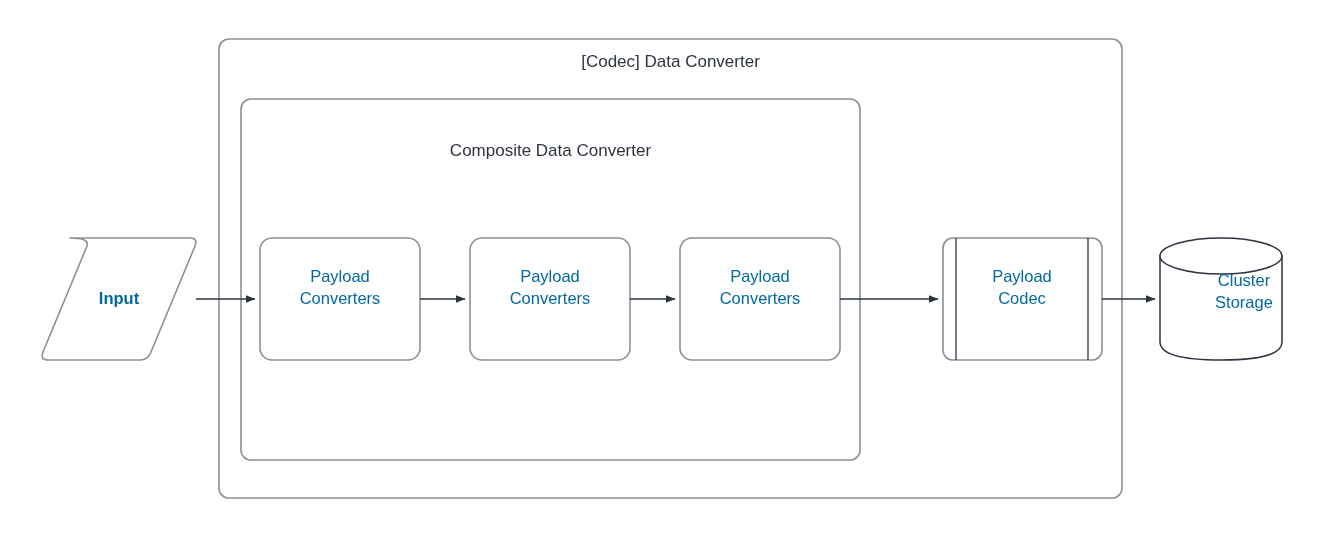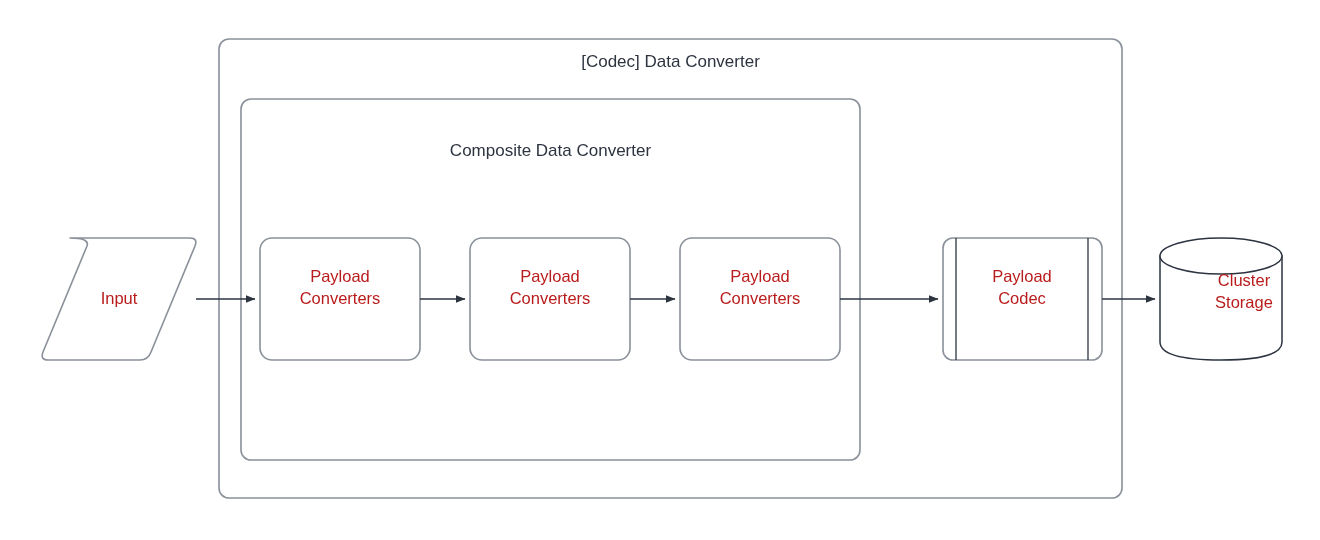--- a/index.html
+++ b/index.html
@@ -21,21 +21,21 @@
   .svg-layer {
     position: absolute;
     left: 0;
     top: 0;
     width: 1320px;
     height: 540px;
   }
   .label {
     position: absolute;
     text-align: center;
-    color: #b91c1c;
+    color: #0369a1;
     white-space: pre-line;
     line-height: 1.32;
     pointer-events: none;
   }
   .label-node {
     font-size: 16.5px;
   }
   .container-title {
     position: absolute;
     text-align: center;
@@ -88,21 +88,21 @@
       <line x1="840" y1="299" x2="938" y2="299" stroke="#2d3440" stroke-width="1.6" marker-end="url(#arrowhead)"></line>
 
       <line x1="1102" y1="299" x2="1155" y2="299" stroke="#2d3440" stroke-width="1.6" marker-end="url(#arrowhead)"></line>
     </g>
   </svg>
 
   <div class="container-title" style="left:219px; top:52px; width:903px;">[Codec] Data Converter</div>
 
   <div class="container-title" style="left:241px; top:141px; width:619px;">Composite Data Converter</div>
 
-  <div class="label label-node" style="left:40px; top:288px; width:158px;">Input</div>
+  <div class="label label-node" style="left:40px; top:288px; width:158px;font-weight:bold;">Input</div>
 
   <div class="label label-node" style="left:260px; top:266px; width:160px;">Payload
 Converters</div>
 
   <div class="label label-node" style="left:470px; top:266px; width:160px;">Payload
 Converters</div>
 
   <div class="label label-node" style="left:680px; top:266px; width:160px;">Payload
 Converters</div>
 

